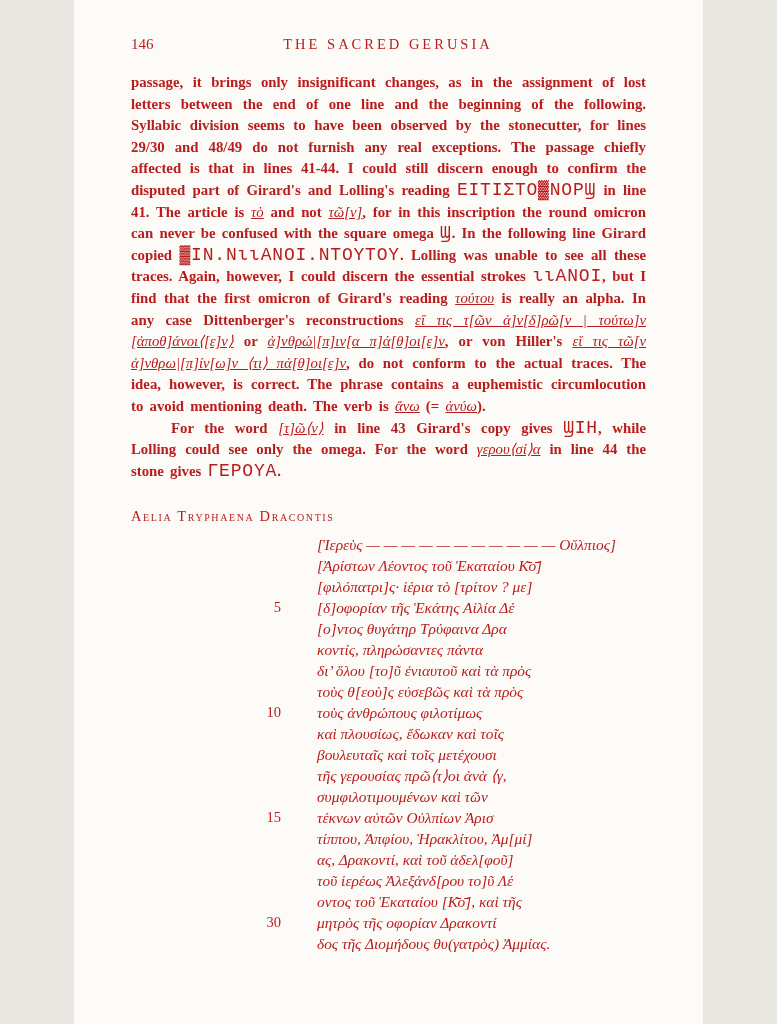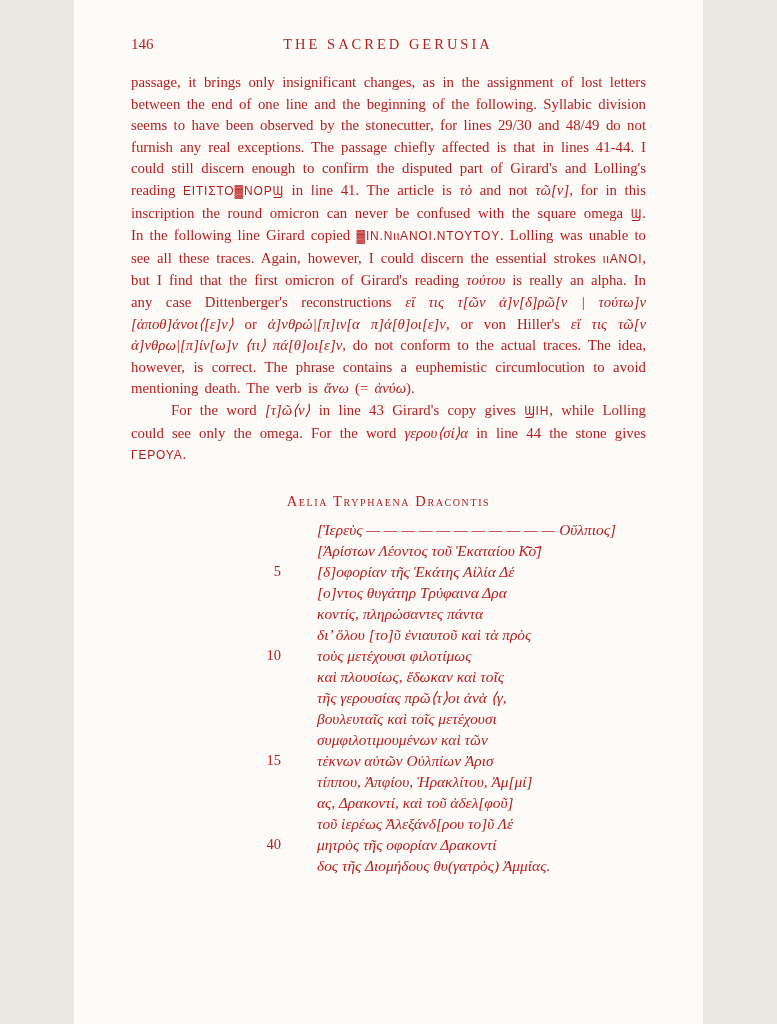--- a/index.html
+++ b/index.html
@@ -33,32 +33,31 @@
     letter-spacing: 3px;
   }
   .body-text {
     font-size: 14.8px;
     line-height: 21.6px;
     text-align: justify;
     word-spacing: 2.5px;
     margin: 0;
   }
   .indented { text-indent: 40px; }
-  .run-roman { font-style: normal; }
-  .run-greek { font-style: italic; }
+  .run-roman { font-style: normal; font-weight: bold; }
+  .run-greek { font-style: italic; text-decoration: underline; }
   .run-epig {
-    font-family: Liberation Sans, sans-serif;
-    font-size: 12px;
+    font-family: Liberation Mono, monospace;
+    font-size: 18px;
     letter-spacing: 0.8px;
   }
   .run-bold { font-weight: bold; }
   .run-sc { font-variant: small-caps; letter-spacing: 0.6px; }
   .run-italic { font-style: italic; }
   .section-heading {
-    text-align: center;
     font-variant: small-caps;
     letter-spacing: 1.6px;
     font-size: 14.5px;
     margin: 26px 0 9px 0;
     font-weight: normal;
   }
   .entry {
     font-size: 14.2px;
     line-height: 20.5px;
     text-align: justify;
@@ -101,53 +100,58 @@
   <div class="inscription">
       <div class="insc-row">
         <span class="insc-num"></span>
         <span class="insc-text">[Ἱερεὺς — — — — — — — — — — — Οὔλπιος]</span>
       </div>
       <div class="insc-row">
         <span class="insc-num"></span>
         <span class="insc-text">[Ἀρίστων Λέοντος τοῦ Ἑκαταίου Κ̄ο̄]</span>
       </div>
       <div class="insc-row">
+        <span class="insc-num"></span>
+        <span class="insc-text">[φιλόπατρι]ς· ἱέρια τὸ [τρίτον ? με]</span>
+      </div>
+      <div class="insc-row">
         <span class="insc-num">5</span>
         <span class="insc-text">[δ]οφορίαν τῆς Ἑκάτης Αἰλία Δέ</span>
       </div>
       <div class="insc-row">
         <span class="insc-num"></span>
         <span class="insc-text">[ο]ντος θυγάτηρ Τρύφαινα Δρα</span>
       </div>
       <div class="insc-row">
         <span class="insc-num"></span>
         <span class="insc-text">κοντίς, πληρώσαντες πάντα</span>
       </div>
       <div class="insc-row">
         <span class="insc-num"></span>
         <span class="insc-text">δι’ ὅλου [το]ῦ ἐνιαυτοῦ καὶ τὰ πρὸς</span>
       </div>
       <div class="insc-row">
         <span class="insc-num"></span>
+        <span class="insc-text">τοὺς θ[εοὺ]ς εὐσεβῶς καὶ τὰ πρὸς</span>
       </div>
       <div class="insc-row">
         <span class="insc-num">10</span>
-        <span class="insc-text">τοὺς μετέχουσι φιλοτίμως</span>
+        <span class="insc-text">τοὺς ἀνθρώπους φιλοτίμως</span>
       </div>
       <div class="insc-row">
         <span class="insc-num"></span>
         <span class="insc-text">καὶ πλουσίως, ἔδωκαν καὶ τοῖς</span>
       </div>
       <div class="insc-row">
         <span class="insc-num"></span>
-        <span class="insc-text">τῆς γερουσίας πρῶ⟨τ⟩οι ἀνὰ ⟨γ,</span>
+        <span class="insc-text">βουλευταῖς καὶ τοῖς μετέχουσι</span>
       </div>
       <div class="insc-row">
         <span class="insc-num"></span>
-        <span class="insc-text">βουλευταῖς καὶ τοῖς μετέχουσι</span>
+        <span class="insc-text">τῆς γερουσίας πρῶ⟨τ⟩οι ἀνὰ ⟨γ,</span>
       </div>
       <div class="insc-row">
         <span class="insc-num"></span>
         <span class="insc-text">συμφιλοτιμουμένων καὶ τῶν</span>
       </div>
       <div class="insc-row">
         <span class="insc-num">15</span>
         <span class="insc-text">τέκνων αὐτῶν Οὐλπίων Ἀρισ</span>
       </div>
       <div class="insc-row">
@@ -157,23 +161,24 @@
       <div class="insc-row">
         <span class="insc-num"></span>
         <span class="insc-text">ας, Δρακοντί, καὶ τοῦ ἀδελ[φοῦ]</span>
       </div>
       <div class="insc-row">
         <span class="insc-num"></span>
         <span class="insc-text">τοῦ ἱερέως Ἀλεξάνδ[ρου το]ῦ Λέ</span>
       </div>
       <div class="insc-row">
         <span class="insc-num"></span>
+        <span class="insc-text">οντος τοῦ Ἑκαταίου [Κ̄ο̄], καὶ τῆς</span>
       </div>
       <div class="insc-row">
-        <span class="insc-num">40</span>
+        <span class="insc-num">30</span>
         <span class="insc-text">μητρὸς τῆς οφορίαν Δρακοντί</span>
       </div>
       <div class="insc-row">
         <span class="insc-num"></span>
         <span class="insc-text">δος τῆς Διομήδους θυ(γατρὸς) Ἀμμίας.</span>
       </div>
     </div>
 
 </div>
 

